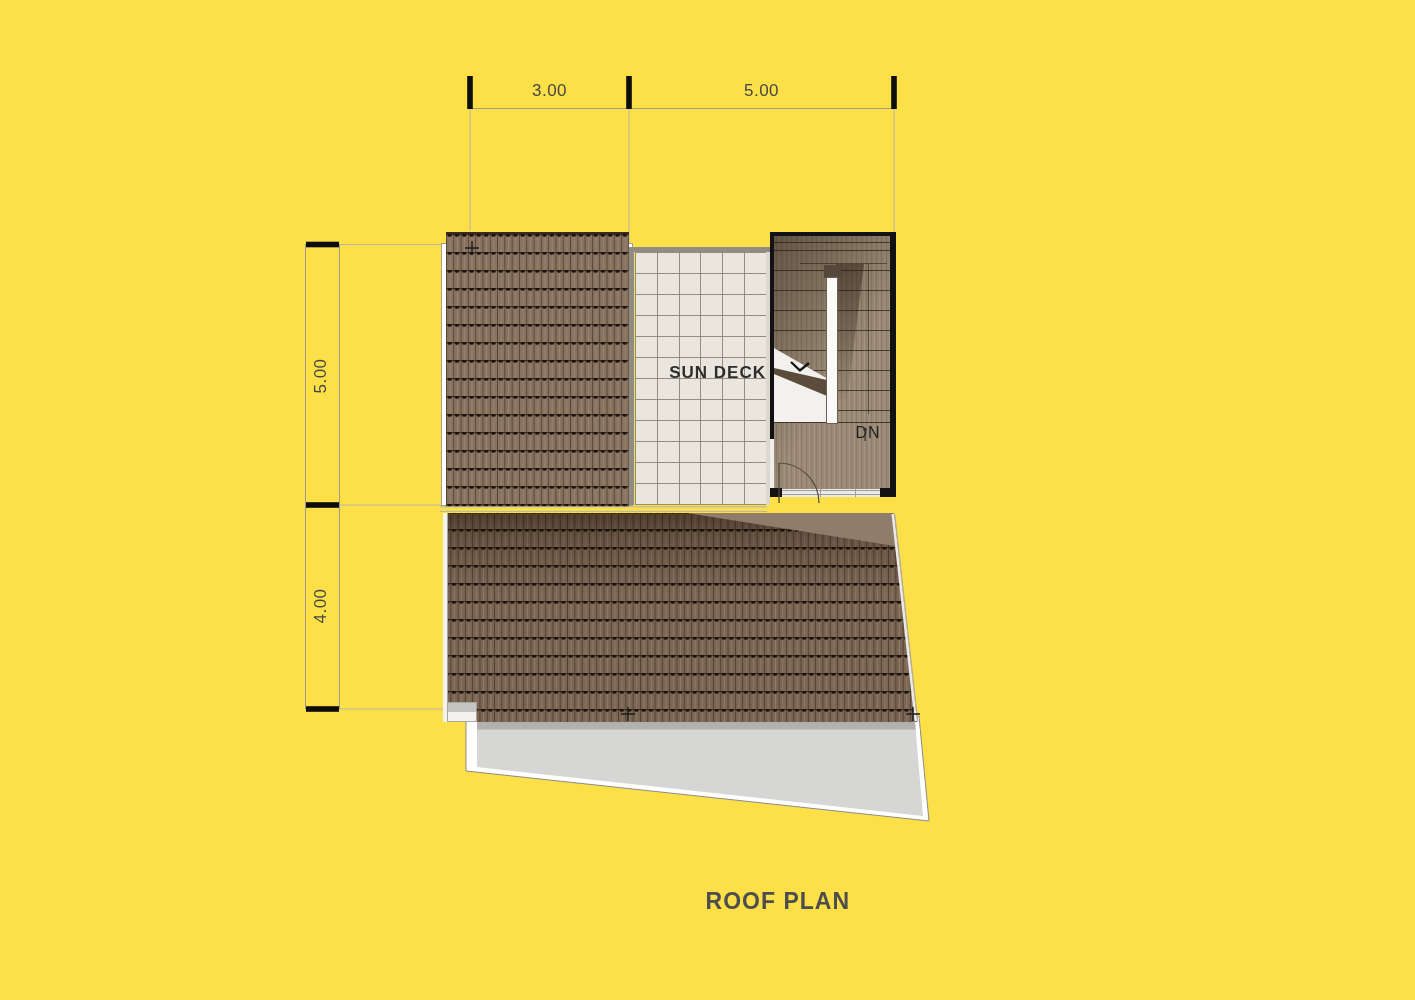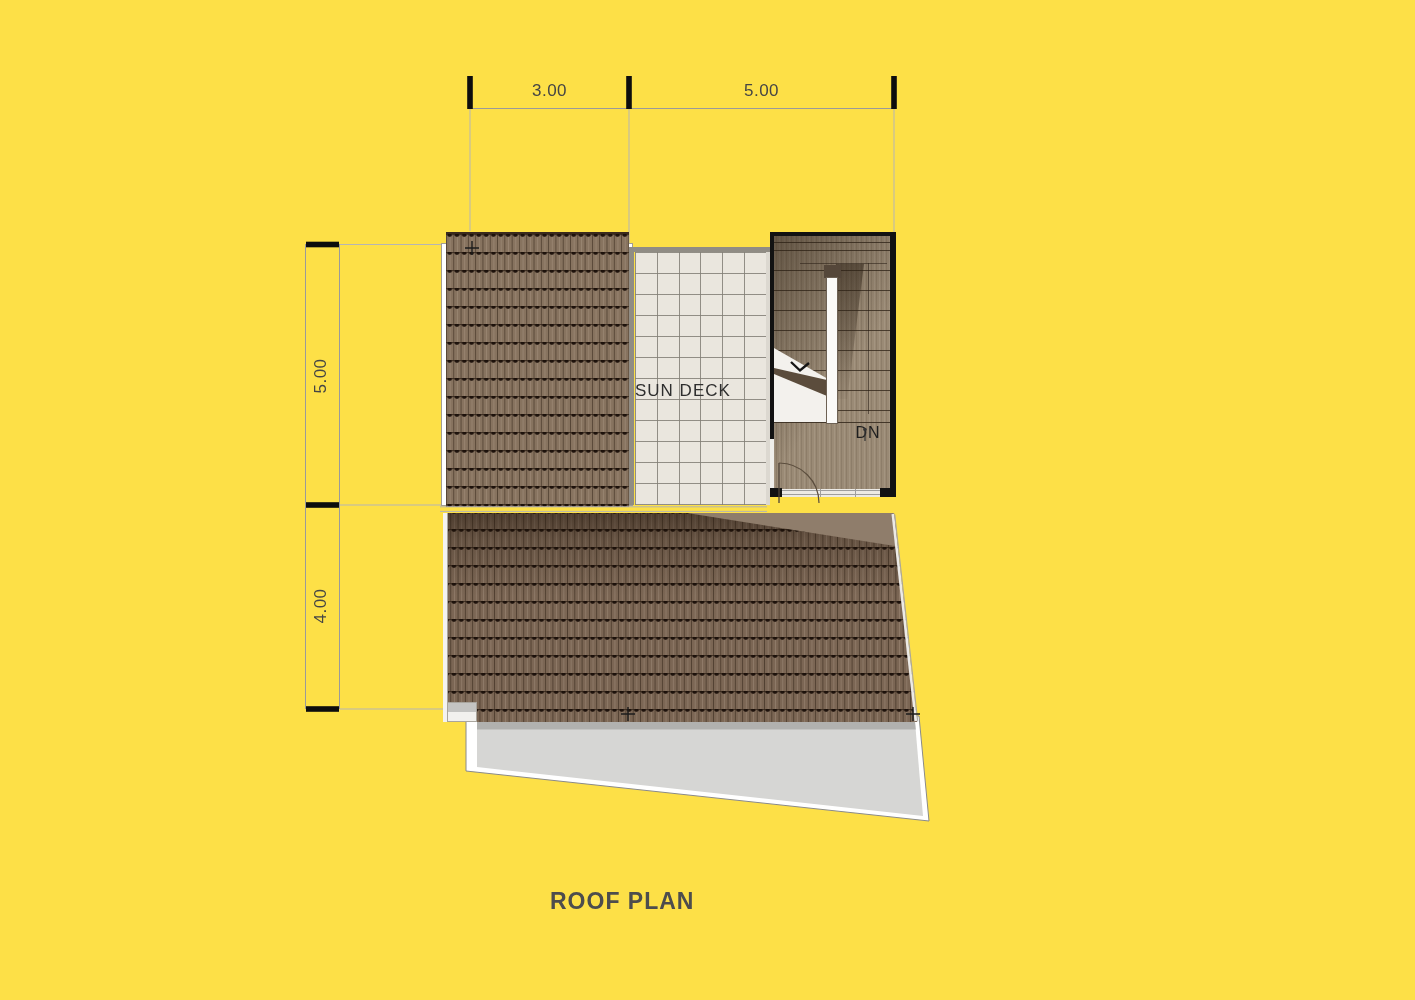--- a/index.html
+++ b/index.html
@@ -21,25 +21,25 @@
     background-color:#9a8a75;
     background-image:
       repeating-linear-gradient(90deg, rgba(246,238,226,.10) 0 1px, rgba(0,0,0,0) 1px 2.4px, rgba(62,48,34,.14) 2.4px 3.2px, rgba(0,0,0,0) 3.2px 5px);
   }
   .deck-grid{
     background-color:#eae6de;
     background-image:
       repeating-linear-gradient(90deg, rgba(130,126,118,.85) 0 1px, rgba(0,0,0,0) 1px 21.8px),
       repeating-linear-gradient(180deg, rgba(130,126,118,.85) 0 1px, rgba(0,0,0,0) 1px 21px);
   }
-  .deck-label{position:absolute;left:635px;top:382px;width:131px;text-align:left;
-              font-size:17px;line-height:17px;color:#2e2e2e;letter-spacing:1px;}
+  .deck-label{position:absolute;left:635px;top:364px;width:131px;text-align:right;
+              font-size:17px;line-height:17px;color:#2e2e2e;letter-spacing:1px;font-weight:bold;}
   .dn-label{position:absolute;left:78px;top:193px;width:40px;text-align:center;
             font-size:16px;line-height:16px;color:#1f1f1f;letter-spacing:1px;}
-  .plan-title{position:absolute;left:550px;top:889px;width:300px;text-align:left;
+  .plan-title{position:absolute;left:550px;top:889px;width:300px;text-align:right;
               font-weight:bold;font-size:23px;line-height:24px;color:#4d4d4d;letter-spacing:1px;}
 </style>
 </head>
 <body>
 
 <div id="canvas">
 
   <svg width="1415" height="1000">
 
     <polygon points="466,717 919,716 929,821 466,771" fill="#ffffff" stroke="#8a8a8a" stroke-width="1"></polygon>

